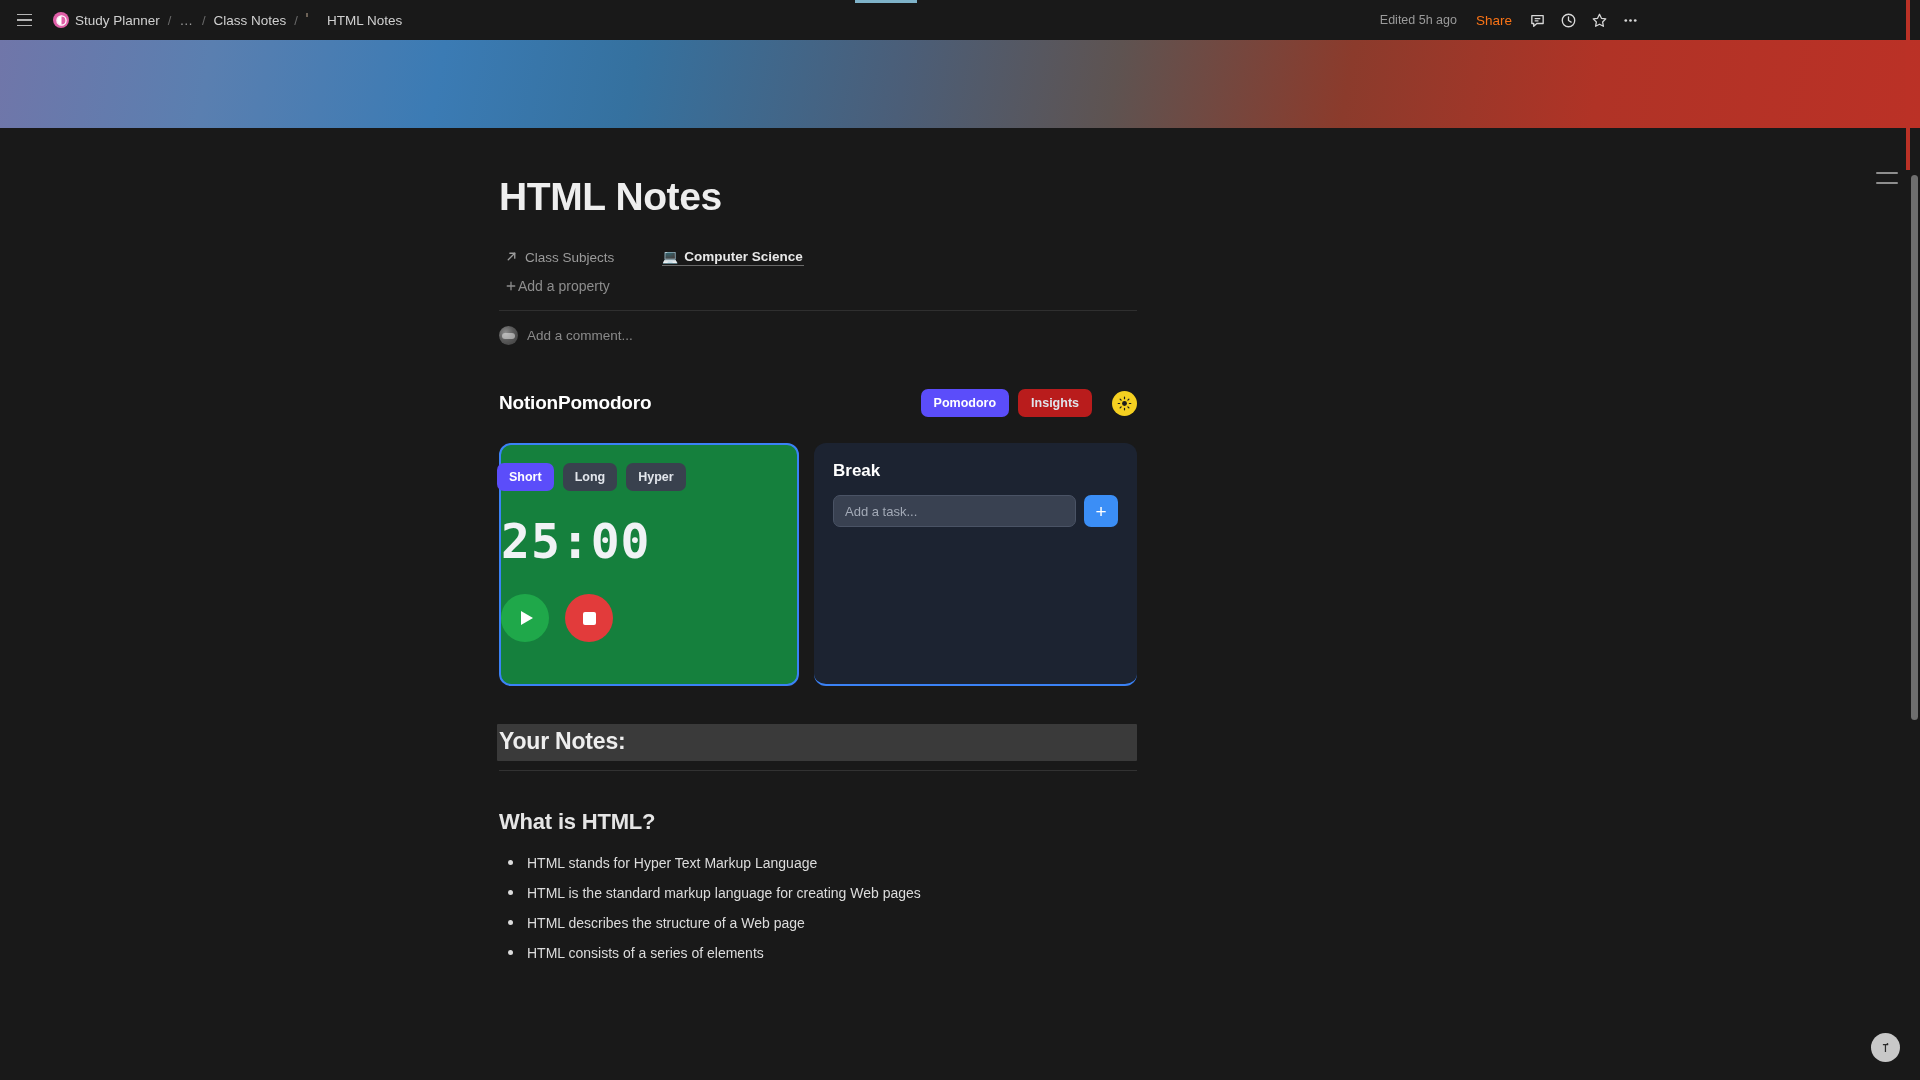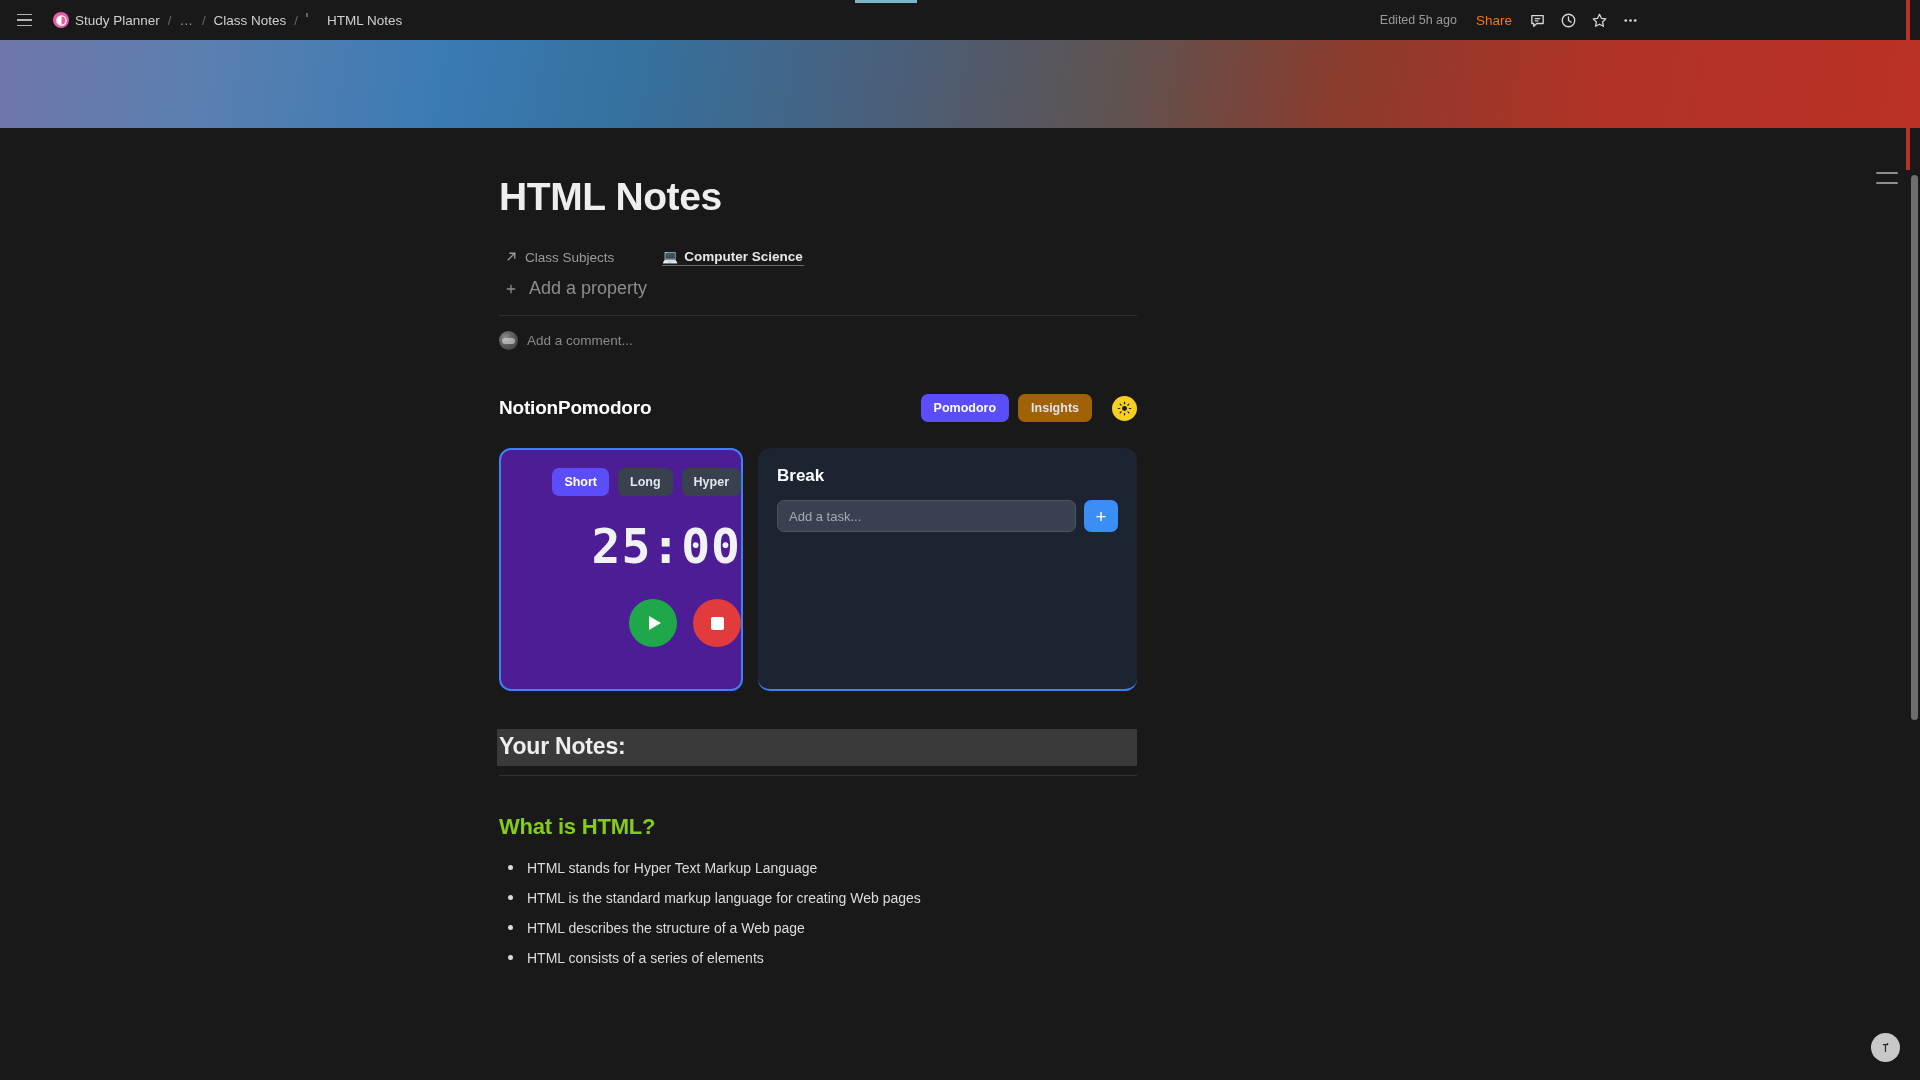--- a/index.html
+++ b/index.html
@@ -139,22 +139,22 @@
   .relation-chip {
     display: inline-flex; align-items: center; gap: 6px;
     font-size: 13.5px; color: #e8e8e8; font-weight: 600;
     border-bottom: 1px solid #6a6a6a;
     padding: 1px 1px 1px 0;
     cursor: pointer;
   }
   .laptop-emoji { font-size: 13px; line-height: 1; }
 
   .add-prop {
-    display: flex; align-items: center; gap: 12px;
-    font-size: 18px; color: #8d8d8d;
+    display: flex; align-items: center; gap: 1px;
+    font-size: 14px; color: #8d8d8d;
     padding: 4px 6px; border-radius: 4px; cursor: pointer;
     width: fit-content;
     margin-top: 2px;
   }
 
   .prop-divider {
     height: 1px; background: #2f2f2f;
     margin: 12px 0 0 0;
     width: 638px;
   }
@@ -192,41 +192,41 @@
     letter-spacing: -0.2px;
     flex: 1;
   }
   .pomo-tabs { display: flex; align-items: center; gap: 9px; }
   .pomo-tab {
     font-size: 12.5px; font-weight: 700;
     padding: 7px 13px;
     border-radius: 7px;
     cursor: pointer;
     color: #dfe3ea;
-    background: #a16207;
+    background: #b91c1c;
   }
   .pomo-tab.active { background: #5b4dfa; color: #ffffff; }
   .theme-toggle {
     width: 25px; height: 25px; border-radius: 50%;
     background: #f5d021;
     margin-left: 11px;
     display: flex; align-items: center; justify-content: center;
     cursor: pointer;
   }
 
   .pomo-body { display: flex; gap: 15px; }
 
   .timer-card {
-    width: 244px;
+    width: 300px;
     height: 243px;
-    background: #4c1d95;
+    background: #15803d;
     border: 2.5px solid #3b82f6;
     border-radius: 12px;
     padding: 18px 0 0 0;
-    display: flex; flex-direction: column; align-items: flex-end;
+    display: flex; flex-direction: column; align-items: flex-start;
   }
   .mode-tabs { display: flex; gap: 9px; margin-left: -4px; }
   .mode-tab {
     font-size: 12.5px; font-weight: 700;
     padding: 7px 12px; border-radius: 7px;
     background: #39414e; color: #e2e6ec;
     cursor: pointer;
   }
   .mode-tab.active { background: #5b4dfa; color: #fff; }
 
@@ -302,21 +302,21 @@
     letter-spacing: -0.2px;
     background: #3a3a3a;
     padding: 4px 2px 6px 2px;
     margin-left: -2px;
     display: block;
     border-radius: 1px;
   }
   .notes-hr { height: 1px; background: #323232; margin-top: 9px; width: 638px; }
 
   .notes-h3 {
-    font-size: 22px; font-weight: 700; color: #84cc16;
+    font-size: 22px; font-weight: 700; color: #e5e5e5;
     letter-spacing: -0.2px;
     margin-top: 38px;
     margin-bottom: 13px;
   }
 
   .bullets { list-style: none; }
   .bullets li {
     position: relative;
     font-size: 14px;
     color: #dcdcdc;

